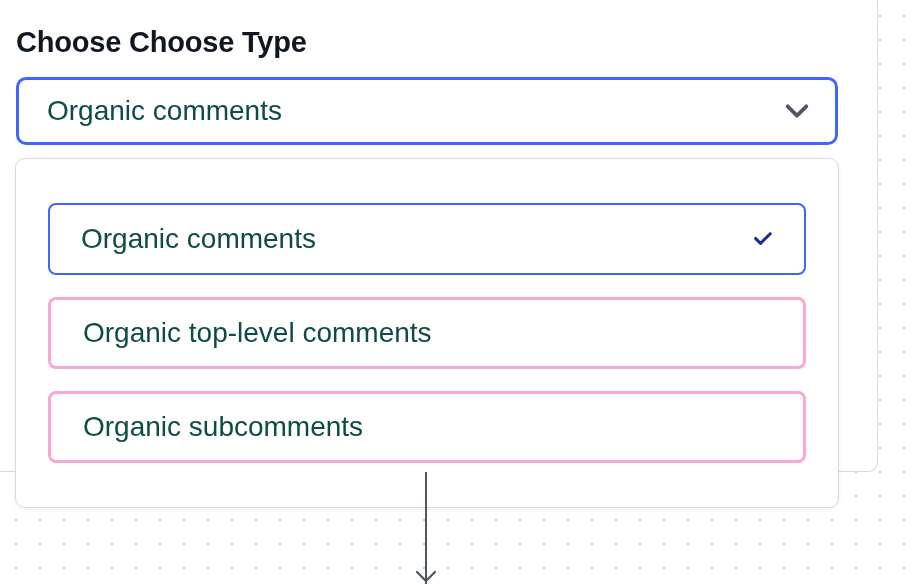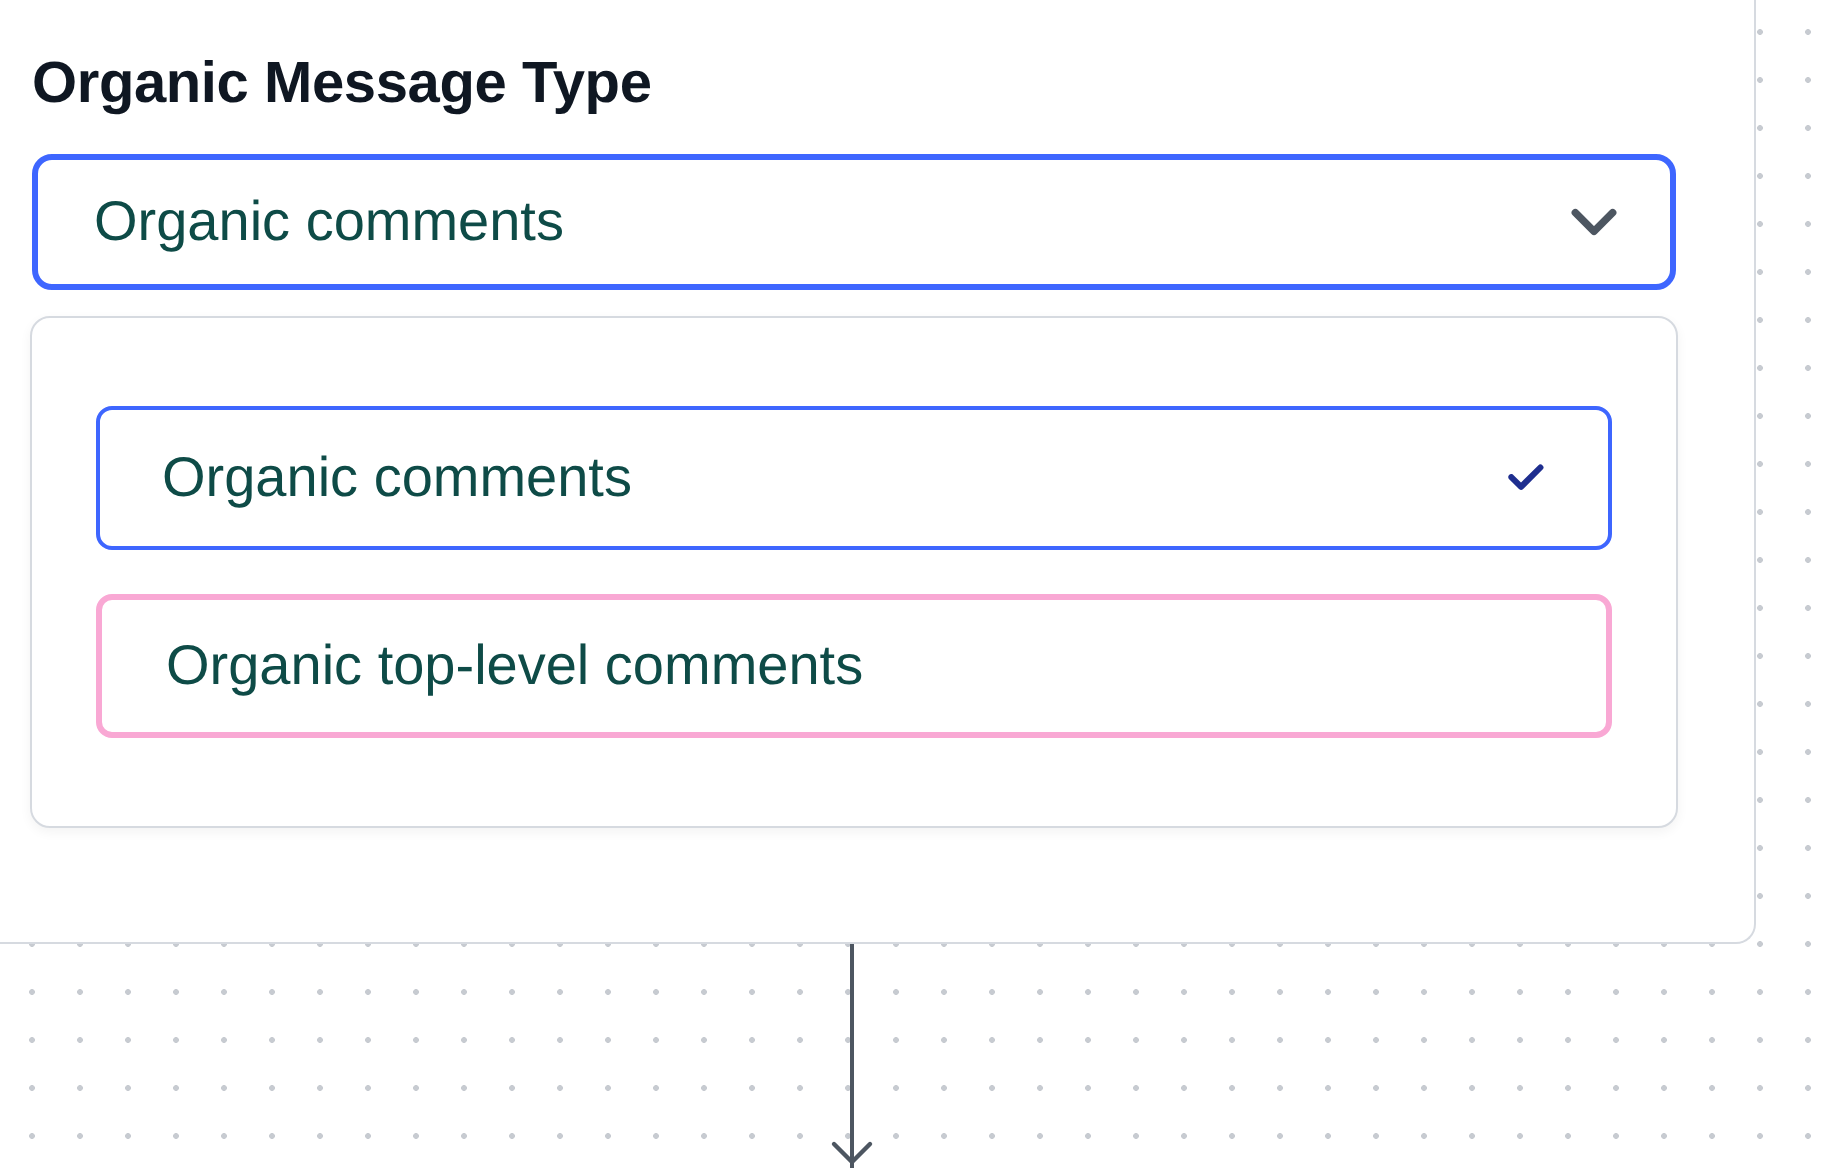--- a/index.html
+++ b/index.html
@@ -123,21 +123,21 @@
   .connector-head svg path { stroke:#4d5661; stroke-width:2.2; fill:none; stroke-linecap:round; stroke-linejoin:round; }
 </style>
 </head>
 <body>
 
 <div class="dots"></div>
 
 <div class="card">
 
   <div class="field">
-    <div class="field-label">Organic Message Type</div>
+    <div class="field-label">Choose Choose Type</div>
 
     <div class="select">
       <span class="select-value">Organic comments</span>
       <span class="chevron">
         <svg viewBox="0 0 24 24">
             <path d="M4 8 L12 16 L20 8"></path>
           </svg>
       </span>
     </div>
   </div>
@@ -153,20 +153,24 @@
           <path d="M20.3 5.7a1.5 1.5 0 0 1 0 2.1L10.6 17.5a1.5 1.5 0 0 1-2.1 0L3.7 12.7a1.5 1.5 0 1 1 2.1-2.1l3.7 3.7 8.6-8.6a1.5 1.5 0 0 1 2.2 0z"></path>
         </svg>
     </span>
   </div>
 
   <div class="option">
     <span class="option-label">Organic top-level comments</span>
 
   </div>
 
+  <div class="option">
+    <span class="option-label">Organic subcomments</span>
+
+  </div>
 
 </div>
 
 <div class="connector"></div>
 <div class="connector-head">
   <svg viewBox="0 0 22 14">
       <path d="M2 2 L11 11 L20 2"></path>
     </svg>
 </div>
 

